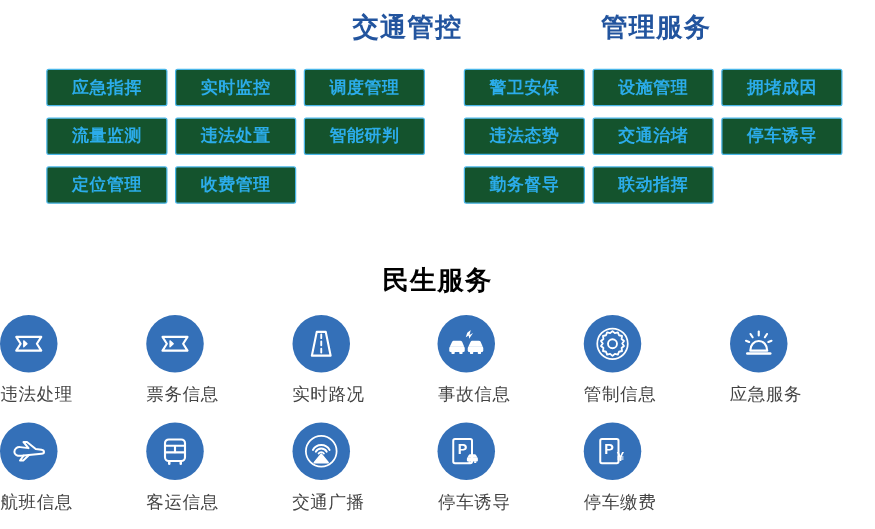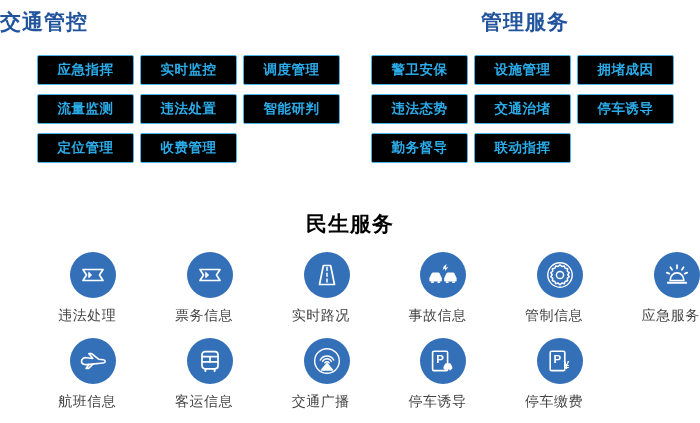--- a/index.html
+++ b/index.html
@@ -25,21 +25,21 @@
   }
   .section-title {
     position: absolute;
     top: 8px;
     font-size: 21px;
     font-weight: bold;
     color: #22549e;
     letter-spacing: 1px;
     white-space: nowrap;
   }
-  .section-title.left  { left: 0; width: 370px; text-align: left; }
+  .section-title.left  { left: 0; width: 370px; text-align: right; }
   .section-title.right { left: 340px; width: 370px; text-align: center; }
 
   
   .grids {
     position: absolute;
     top: 55px;
     left: 0;
     width: 700px;
     height: 120px;
   }
@@ -51,21 +51,21 @@
     grid-template-rows: repeat(3, 30px);
     column-gap: 6px;
     row-gap: 9px;
   }
   .btn-grid.left  { left: 37px; }
   .btn-grid.right { left: 371px; }
 
   .tag-btn {
     border: 1px solid #4ab6e8;
     border-radius: 2px;
-    background: #000000;
+    background: #14532d;
     color: #2bacea;
     font-size: 13.5px;
     font-weight: bold;
     letter-spacing: 0.5px;
     display: flex;
     align-items: center;
     justify-content: center;
     box-sizing: border-box;
     cursor: pointer;
     user-select: none;
@@ -93,21 +93,21 @@
     width: 700px;
     display: grid;
     grid-template-columns: repeat(6, 116.7px);
     grid-template-rows: 86px 86px;
     justify-items: center;
   }
   .icon-cell {
     width: 116px;
     display: flex;
     flex-direction: column;
-    align-items: flex-end;
+    align-items: flex-start;
     cursor: pointer;
   }
   .icon-circle {
     width: 46px;
     height: 46px;
     border-radius: 50%;
     background: #3470b8;
     display: flex;
     align-items: center;
     justify-content: center;

